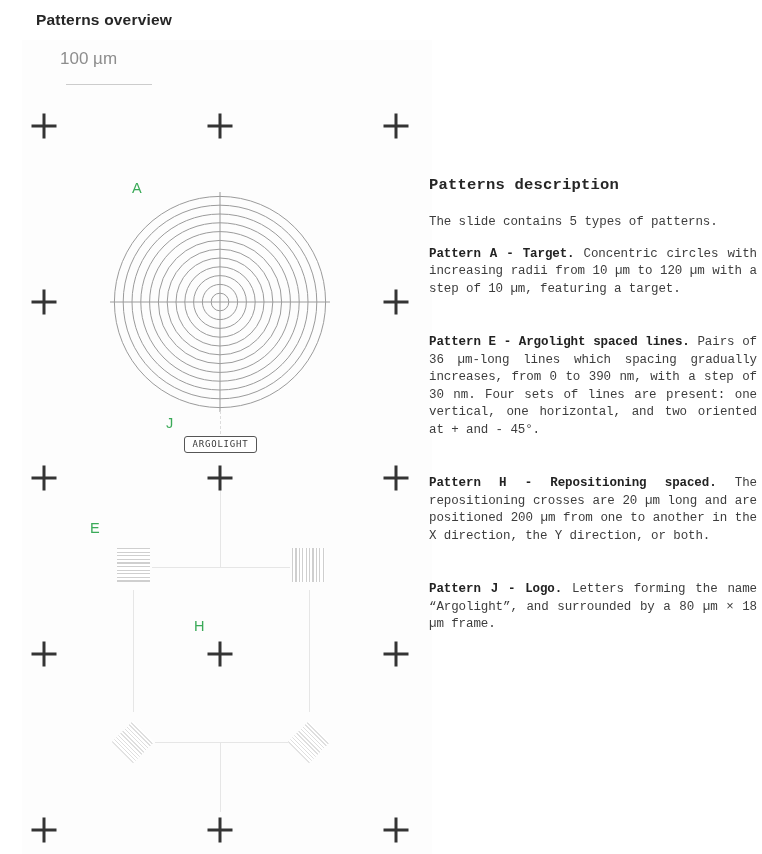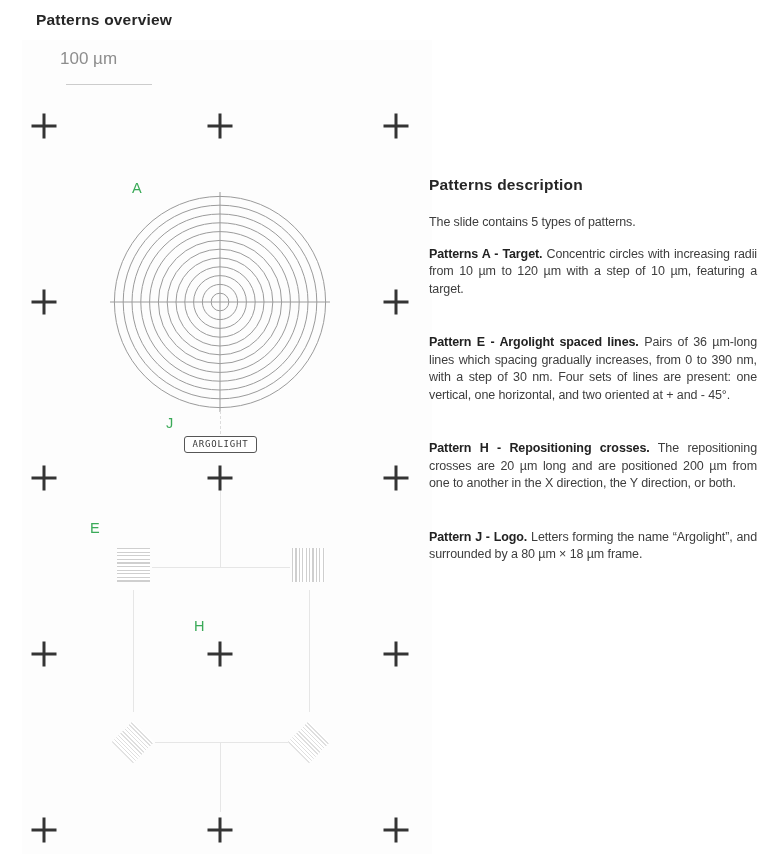--- a/index.html
+++ b/index.html
@@ -28,21 +28,21 @@
   
   .conn{position:absolute;background:#e6e6e6;}
   
   .eblock{position:absolute;width:33px;height:34px;}
   .eblock.h{background:repeating-linear-gradient(180deg,#cfcfcf 0 1.2px,#ffffff 1.2px 3.6px);}
   .eblock.v{background:repeating-linear-gradient(90deg,#cfcfcf 0 1.2px,#ffffff 1.2px 3.4px);}
   
   .diamond{position:absolute;width:30px;height:30px;transform:rotate(45deg);
     background:repeating-linear-gradient(0deg,#dfdfdf 0 1px,#ffffff 1px 3px);}
   
-  .desc{position:absolute;left:429px;top:176px;width:328px;color:#3d3d3d;}
+  .desc{position:absolute;left:429px;top:176px;width:328px;color:#3d3d3d;font-family:Liberation Mono, monospace;}
   .desc h2{font-size:15.5px;margin:0 0 20px 0;color:#262626;letter-spacing:.2px;}
   .desc p{font-size:12.5px;line-height:17.5px;text-align:justify;margin:0 0 14px 0;letter-spacing:-.1px;}
   .desc p.pattern{margin-bottom:36px;}
   .desc p.pattern:last-child{margin-bottom:12px;}
   .desc b{color:#222222;}
 </style>
 </head>
 <body>
 
 <div id="diagram">
@@ -106,17 +106,17 @@
     <div class="cross" style="left: 220px; top: 654px;"></div>
     <div class="cross" style="left: 396px; top: 654px;"></div>
     <div class="cross" style="left: 44px; top: 830px;"></div>
     <div class="cross" style="left: 220px; top: 830px;"></div>
     <div class="cross" style="left: 396px; top: 830px;"></div>
   </div>
 
 <div class="desc">
   <h2>Patterns description</h2>
   <p>The slide contains 5 types of patterns.</p>
-  <p class="pattern"><b>Patterns A - Target.</b> <span>Concentric circles with increasing radii from 10 µm to 120 µm with a step of 10 µm, featuring a target.</span></p>
+  <p class="pattern"><b>Pattern A - Target.</b> <span>Concentric circles with increasing radii from 10 µm to 120 µm with a step of 10 µm, featuring a target.</span></p>
   <p class="pattern"><b>Pattern E - Argolight spaced lines.</b> <span>Pairs of 36 µm-long lines which spacing gradually increases, from 0 to 390 nm, with a step of 30 nm. Four sets of lines are present: one vertical, one horizontal, and two oriented at + and - 45°.</span></p>
-  <p class="pattern"><b>Pattern H - Repositioning crosses.</b> <span>The repositioning crosses are 20 µm long and are positioned 200 µm from one to another in the X direction, the Y direction, or both.</span></p>
+  <p class="pattern"><b>Pattern H - Repositioning spaced.</b> <span>The repositioning crosses are 20 µm long and are positioned 200 µm from one to another in the X direction, the Y direction, or both.</span></p>
   <p class="pattern"><b>Pattern J - Logo.</b> <span>Letters forming the name “Argolight”, and surrounded by a 80 µm × 18 µm frame.</span></p>
 </div>
 
 </body></html>

